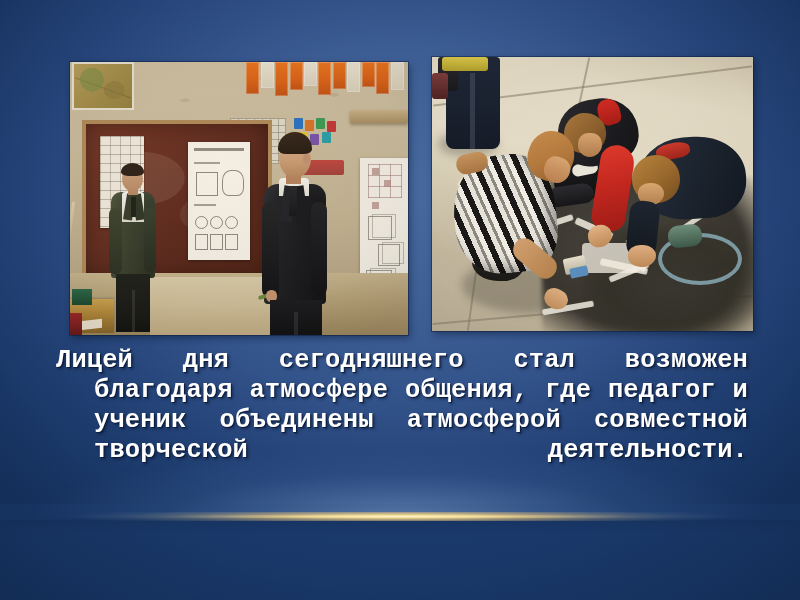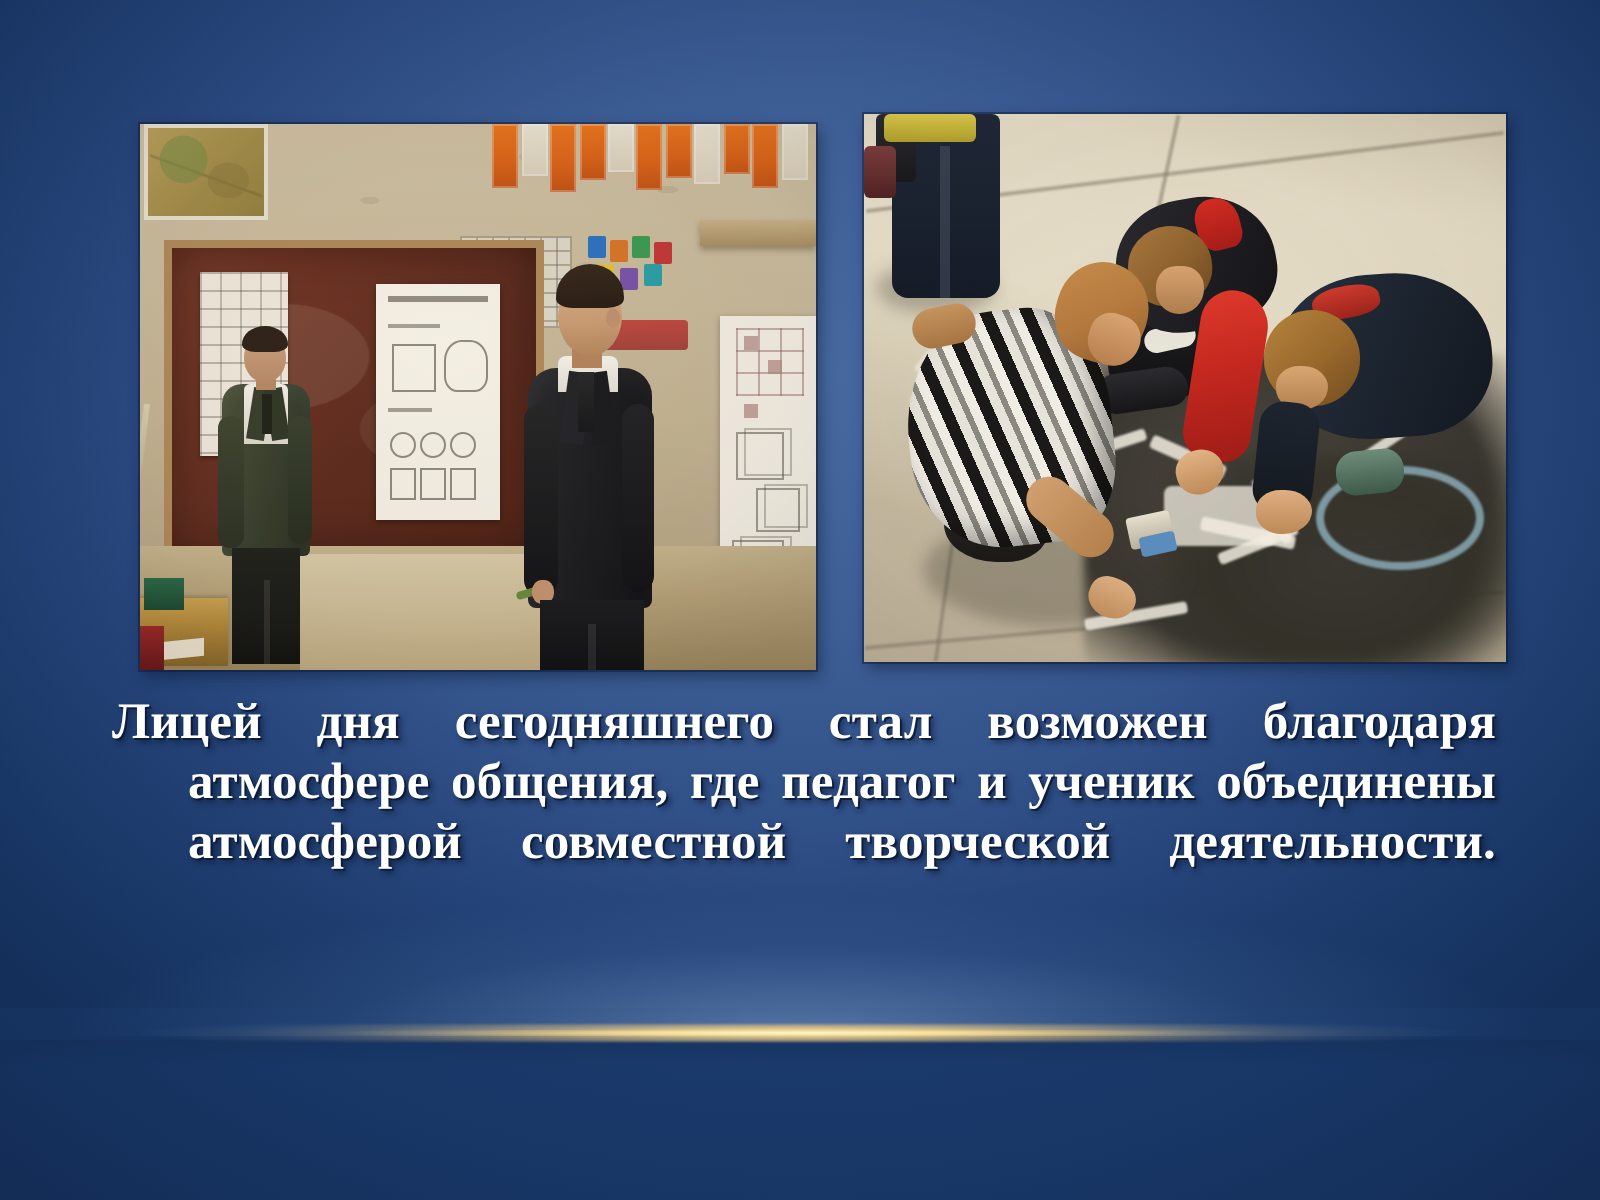--- a/index.html
+++ b/index.html
@@ -699,20 +699,21 @@
   }
   #caption .cap-body {
     display: block;
     text-align: justify;
     text-justify: inter-word;
   }
   
   #caption .cap-body {
     padding-left: 38px;
     text-indent: -38px;
+    font-family: Liberation Mono, monospace;
   }
   #caption .cap-body::after {
     content: "";
     display: inline-block;
     width: 100%;
   }
 </style>
 </head>
 <body>
 

